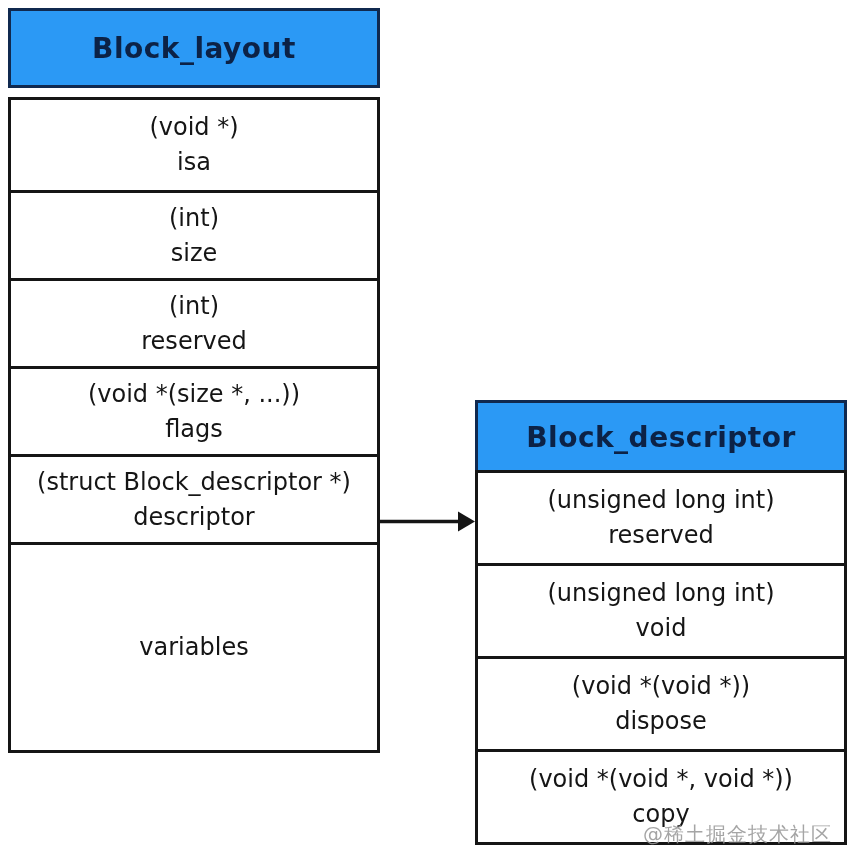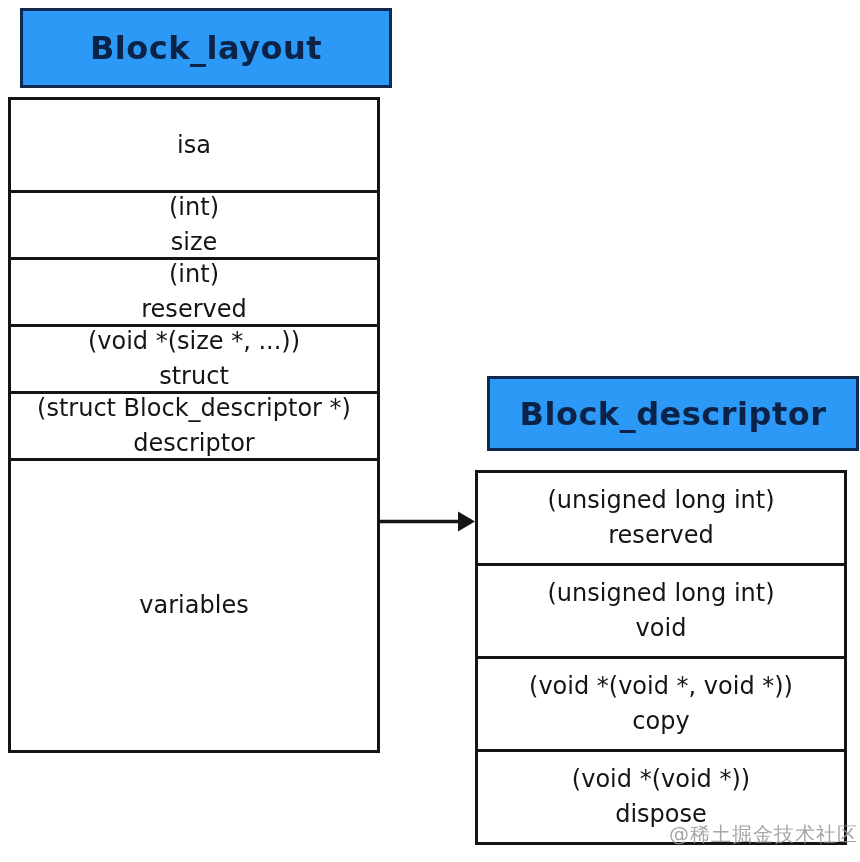--- a/index.html
+++ b/index.html
@@ -5,78 +5,79 @@
   html, body { margin:0; padding:0; background:#ffffff; }
   .canvas {
     position:relative; width:860px; height:862px;
     background:#ffffff; overflow:hidden;
     font-family:"DejaVu Sans", "Liberation Sans", sans-serif;
   }
   .struct-header {
     position:absolute; box-sizing:border-box;
     border:3px solid #10294f; background:#2b99f5;
     display:flex; align-items:center; justify-content:center;
-    font-weight:bold; font-size:32px; color:#0c2246; letter-spacing:0.5px;margin-left:12px;
+    font-weight:bold; font-size:28px; color:#0c2246; letter-spacing:0.5px;
   }
   #layout-header { left:8px; top:8px; width:372px; height:80px; }
-  #descriptor-header { left:475px; top:376px; width:372px; height:75px; }
+  #descriptor-header { left:475px; top:400px; width:372px; height:75px; }
 
   .struct-table {
     position:absolute; box-sizing:border-box;
     border:3px solid #151515; background:#ffffff;
     display:flex; flex-direction:column;
   }
   #layout-table { left:8px; top:97px; width:372px; height:656px; }
   #descriptor-table { left:475px; top:470px; width:372px; height:375px; }
 
   .trow {
     box-sizing:border-box; display:flex; flex-direction:column;
     align-items:center; justify-content:center;
     font-size:24px; line-height:35px; color:#151515; text-align:center;
     white-space:nowrap;
   }
   .trow + .trow { border-top:3px solid #151515; }
-  #layout-table .trow { height:67px; flex:0 0 auto; }
+  #layout-table .trow { height:88px; flex:0 0 auto; }
   #layout-table .trow:first-child { height:90px; }
   #layout-table .trow:last-child { height:auto; flex:1 1 auto;text-align:center; }
   #descriptor-table .trow { height:93px; flex:0 0 auto; }
   #descriptor-table .trow:first-child { height:90px; }
 
   .arrow-wrap { position:absolute; left:380px; top:507px; width:96px; height:29px; }
 
   .watermark {
-    position:absolute; right:2px; top:822px;
+    position:absolute; right:28px; top:822px;
     font-size:20px; line-height:24px; color:#999999; opacity:0.88;
     letter-spacing:1px; white-space:nowrap;
   }
 </style>
 </head>
 <body>
 
 <div class="canvas">
 
   <div class="struct-header" id="layout-header">
     <span>Block_layout</span>
   </div>
 
   <div class="struct-table" id="layout-table">
     <div class="trow">
+      <div>(void *)</div>
       <div>isa</div>
     </div>
     <div class="trow">
       <div>(int)</div>
       <div>size</div>
     </div>
     <div class="trow">
       <div>(int)</div>
       <div>reserved</div>
     </div>
     <div class="trow">
       <div>(void *(size *, ...))</div>
-      <div>struct</div>
+      <div>flags</div>
     </div>
     <div class="trow">
       <div>(struct Block_descriptor *)</div>
       <div>descriptor</div>
     </div>
     <div class="trow">
       <div>variables</div>
     </div>
   </div>
 
@@ -94,24 +95,24 @@
   <div class="struct-table" id="descriptor-table">
     <div class="trow">
       <div>(unsigned long int)</div>
       <div>reserved</div>
     </div>
     <div class="trow">
       <div>(unsigned long int)</div>
       <div>void</div>
     </div>
     <div class="trow">
+      <div>(void *(void *))</div>
+      <div>dispose</div>
+    </div>
+    <div class="trow">
       <div>(void *(void *, void *))</div>
       <div>copy</div>
-    </div>
-    <div class="trow">
-      <div>(void *(void *))</div>
-      <div>dispose</div>
     </div>
   </div>
 
   <div class="watermark">@稀土掘金技术社区</div>
 
 </div>
 
 </body></html>

